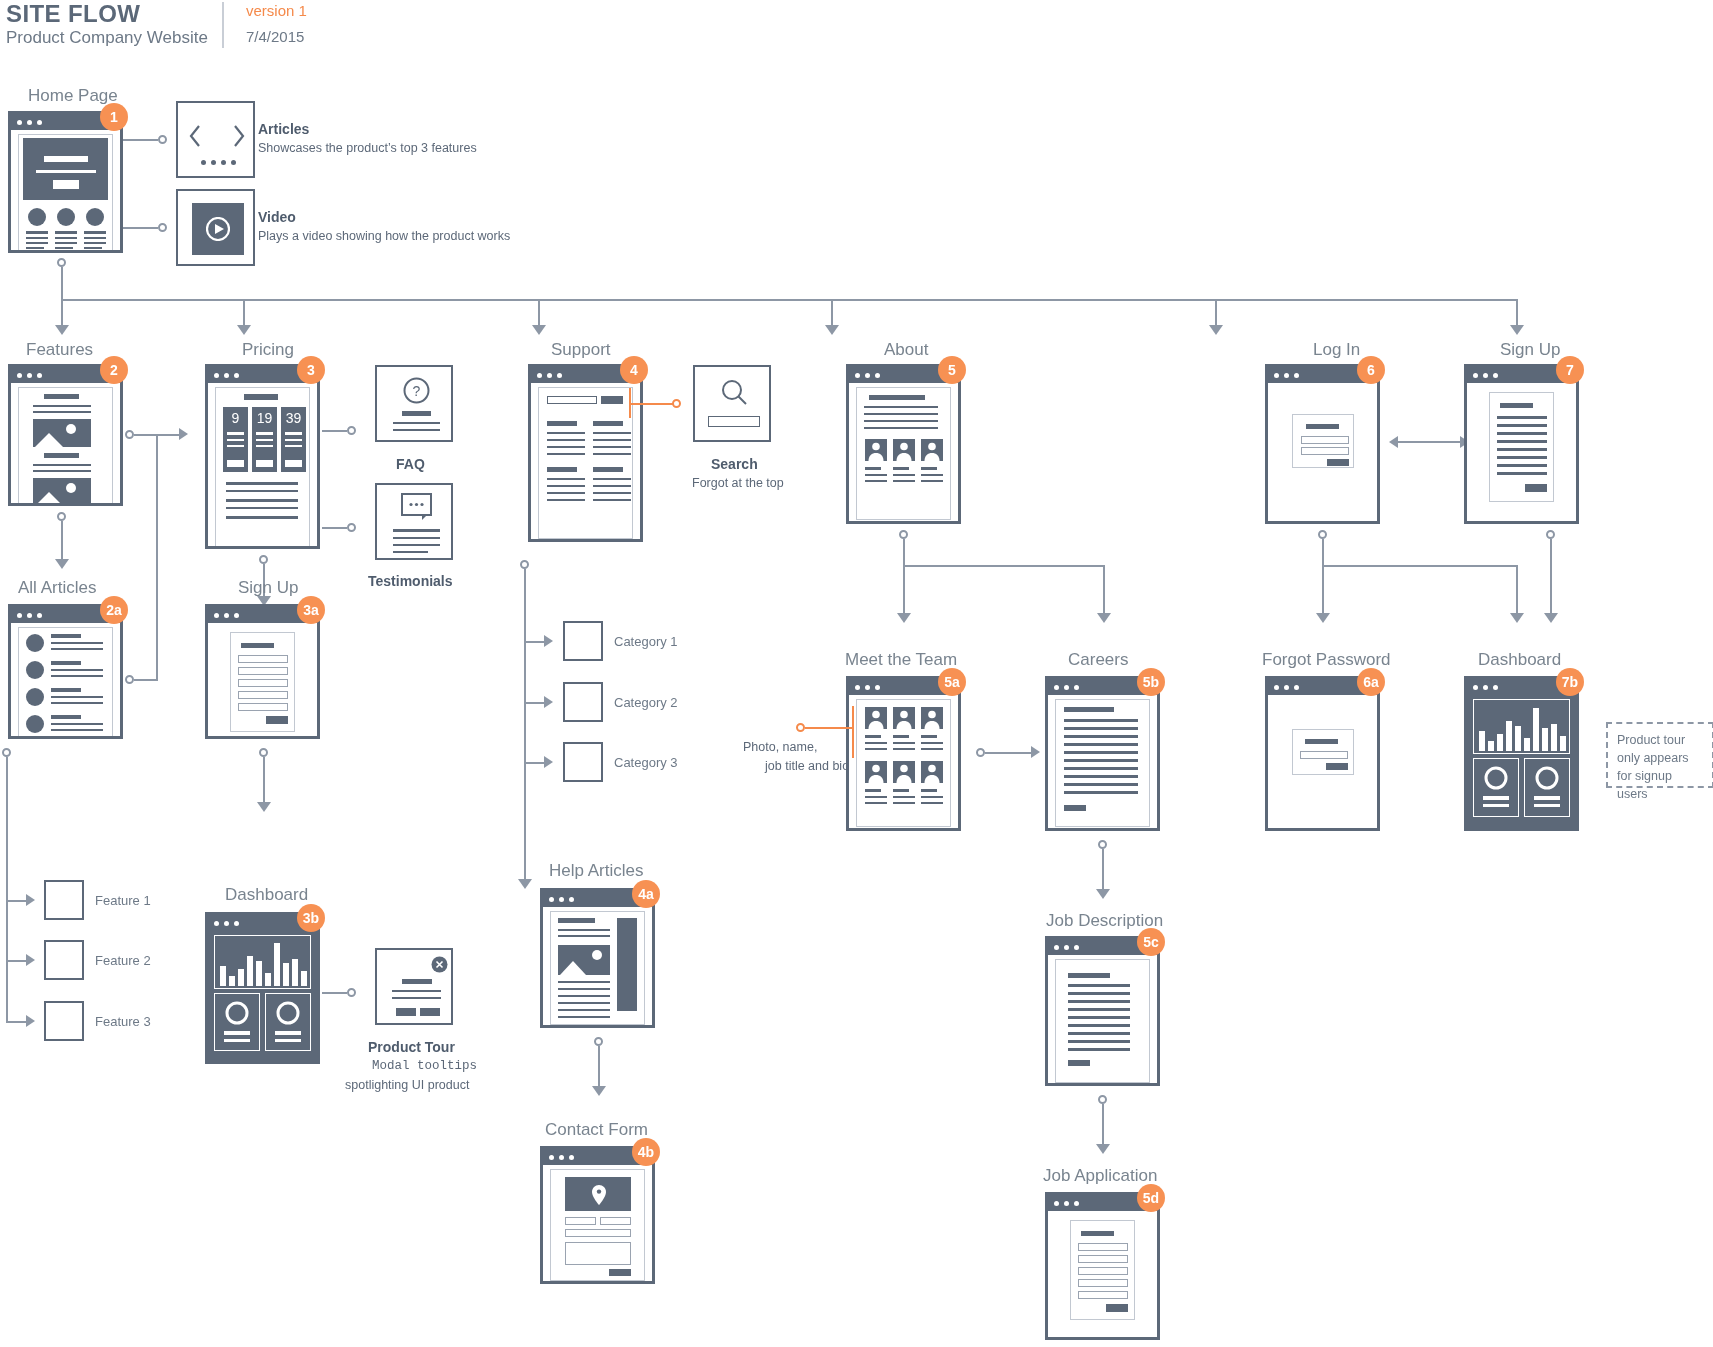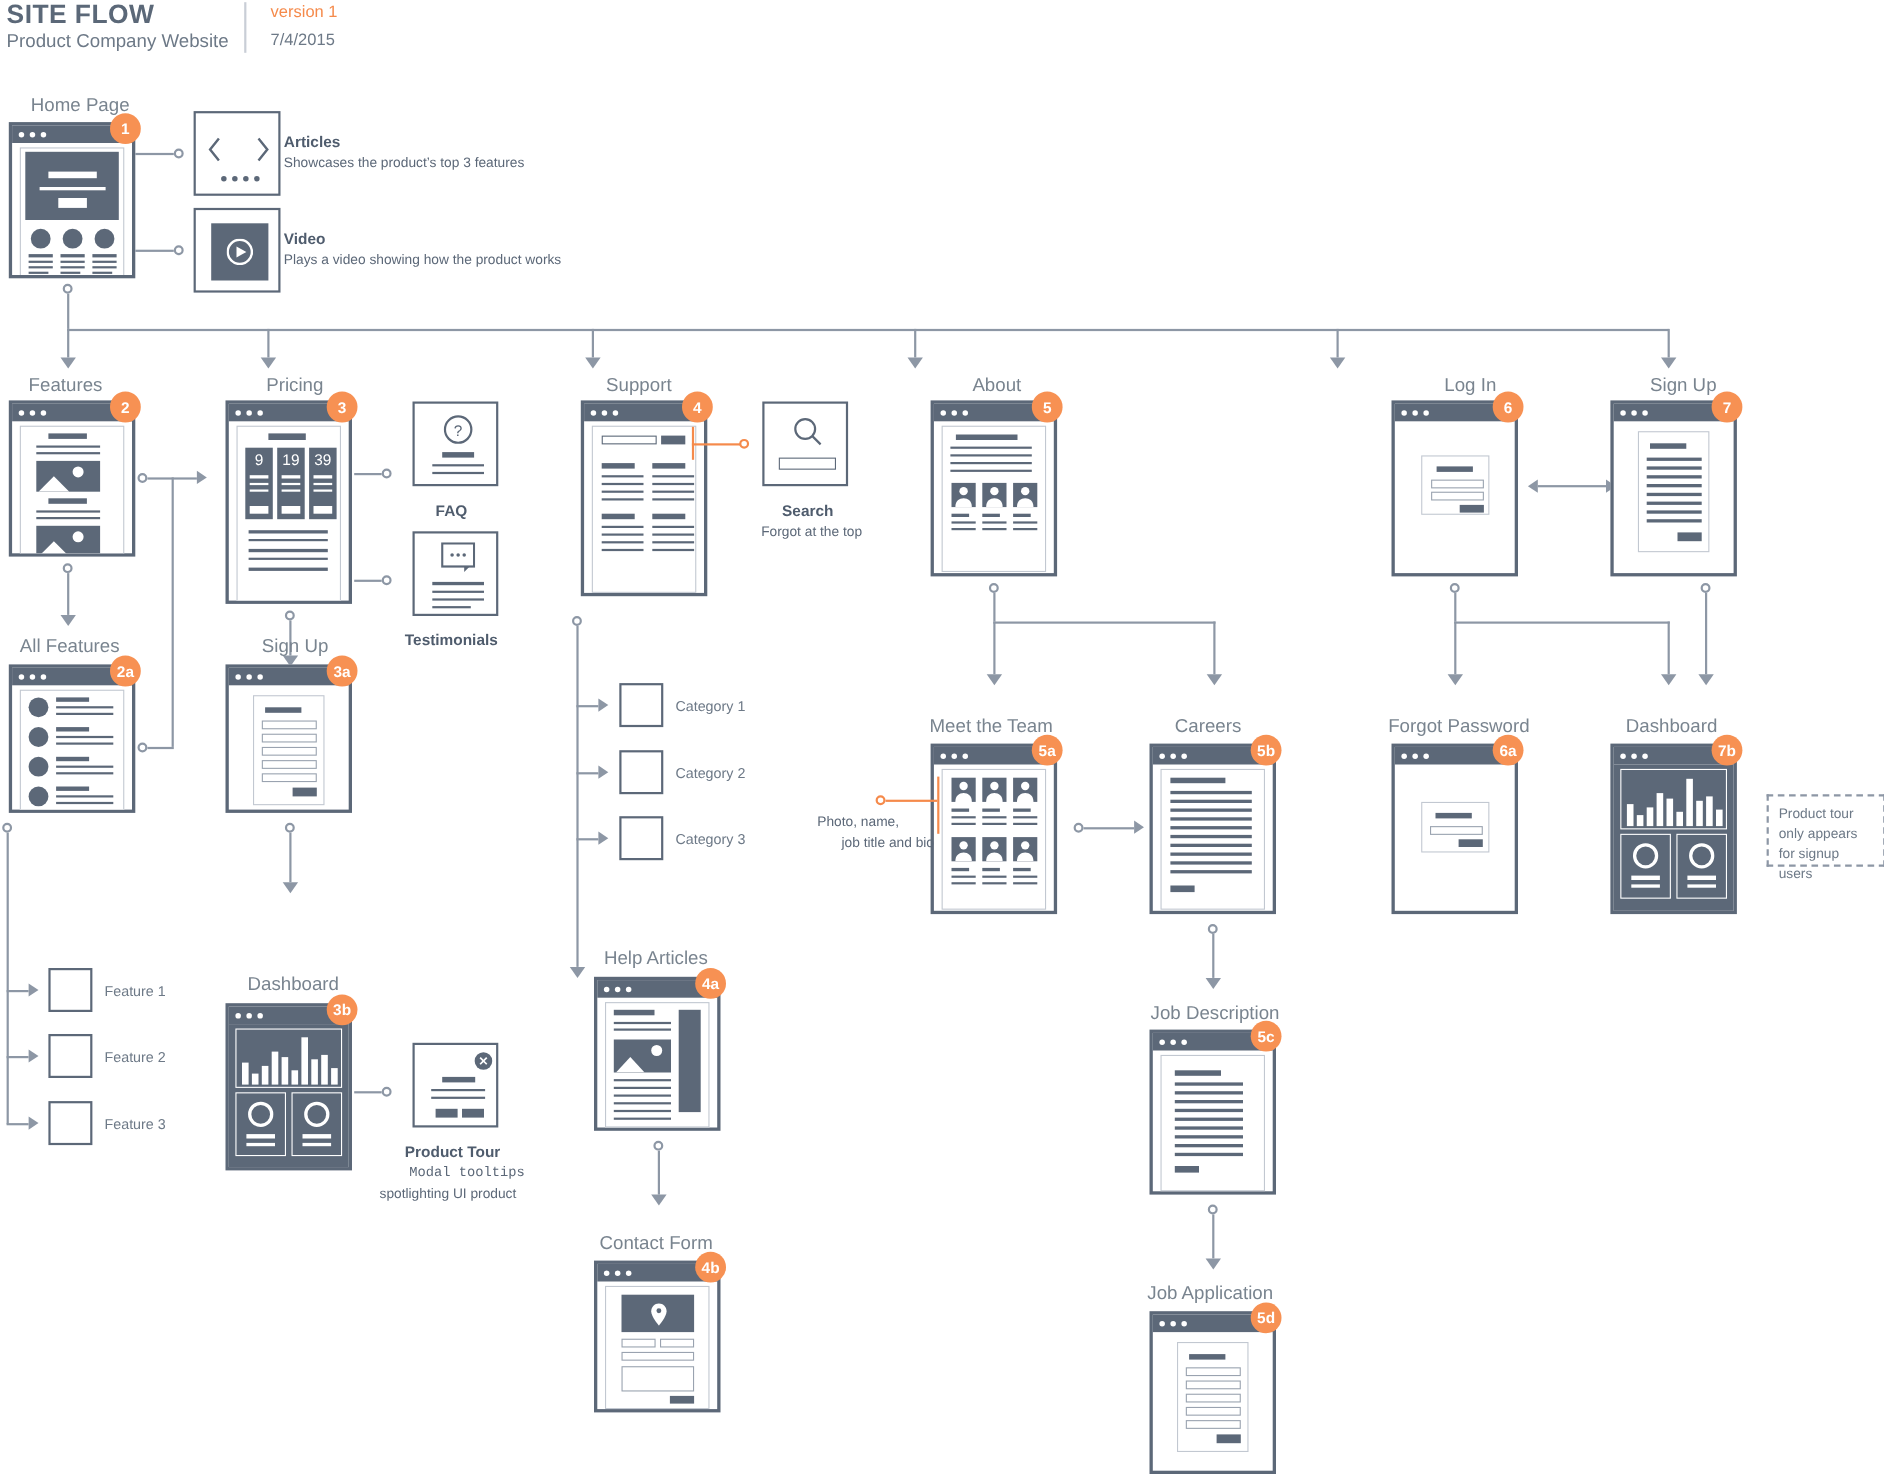--- a/index.html
+++ b/index.html
@@ -237,21 +237,21 @@
   <div class="ln-h thin" style="left:134px;top:434px;width:45px;"></div>
   <div class="arw-r" style="left:179px;top:428px;"></div>
   <div class="ln-v thin" style="left:156px;top:434px;height:245px;"></div>
   <div class="ln-h thin" style="left:134px;top:679px;width:24px;"></div>
   <div class="dot-o" style="left:125px;top:675px;"></div>
 
   <div class="dot-o" style="left:57px;top:512px;"></div>
   <div class="ln-v thin" style="left:61px;top:521px;height:38px;"></div>
   <div class="arw-d" style="left:55px;top:559px;"></div>
 
-  <div class="node-label" style="left:18px;top:578px;">All Features</div>
+  <div class="node-label" style="left:18px;top:578px;">All Articles</div>
   <div class="win" style="left:8px;top:604px;width:115px;height:135px;">
     <div class="bar">
         <i></i>
         <i></i>
         <i></i>
       </div>
     <div class="body">
       <div class="outline" style="left:7px;top:4px;width:95px;height:111px;border-color:#c2c8d1;"></div>
       <div class="blk" style="left:15px;top:11px;width:18px;height:18px;border-radius:50%;"></div>
       <div class="blk" style="left:40px;top:11px;width:30px;height:4px;"></div>

